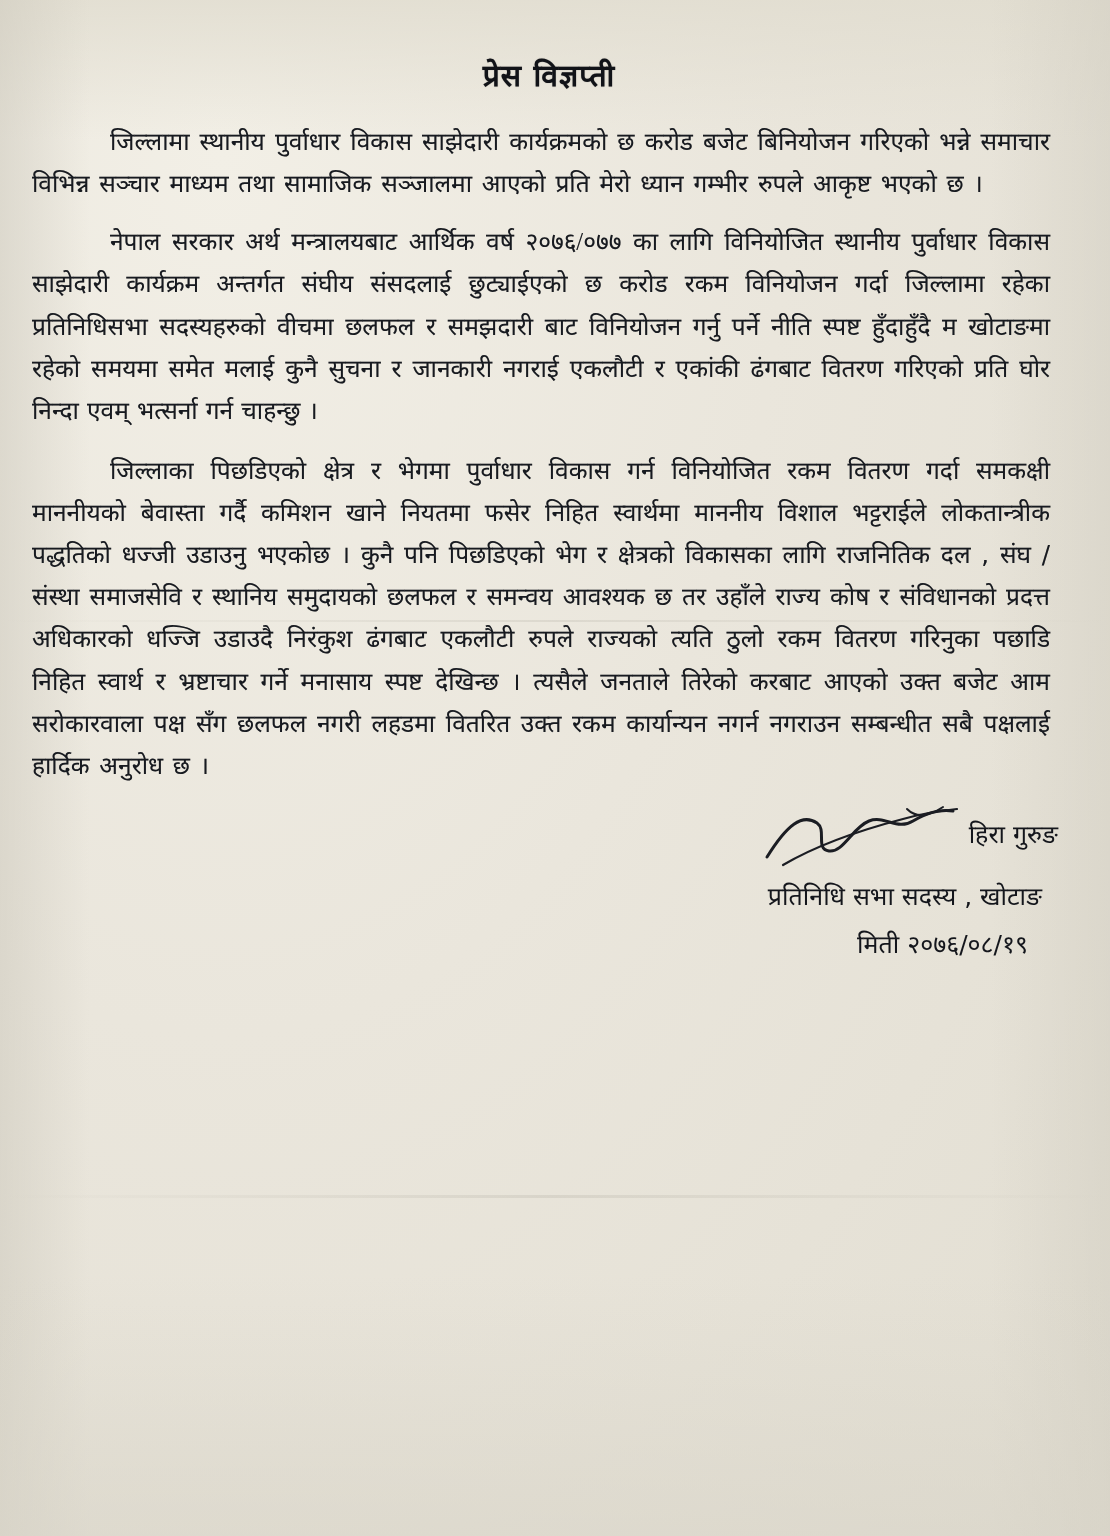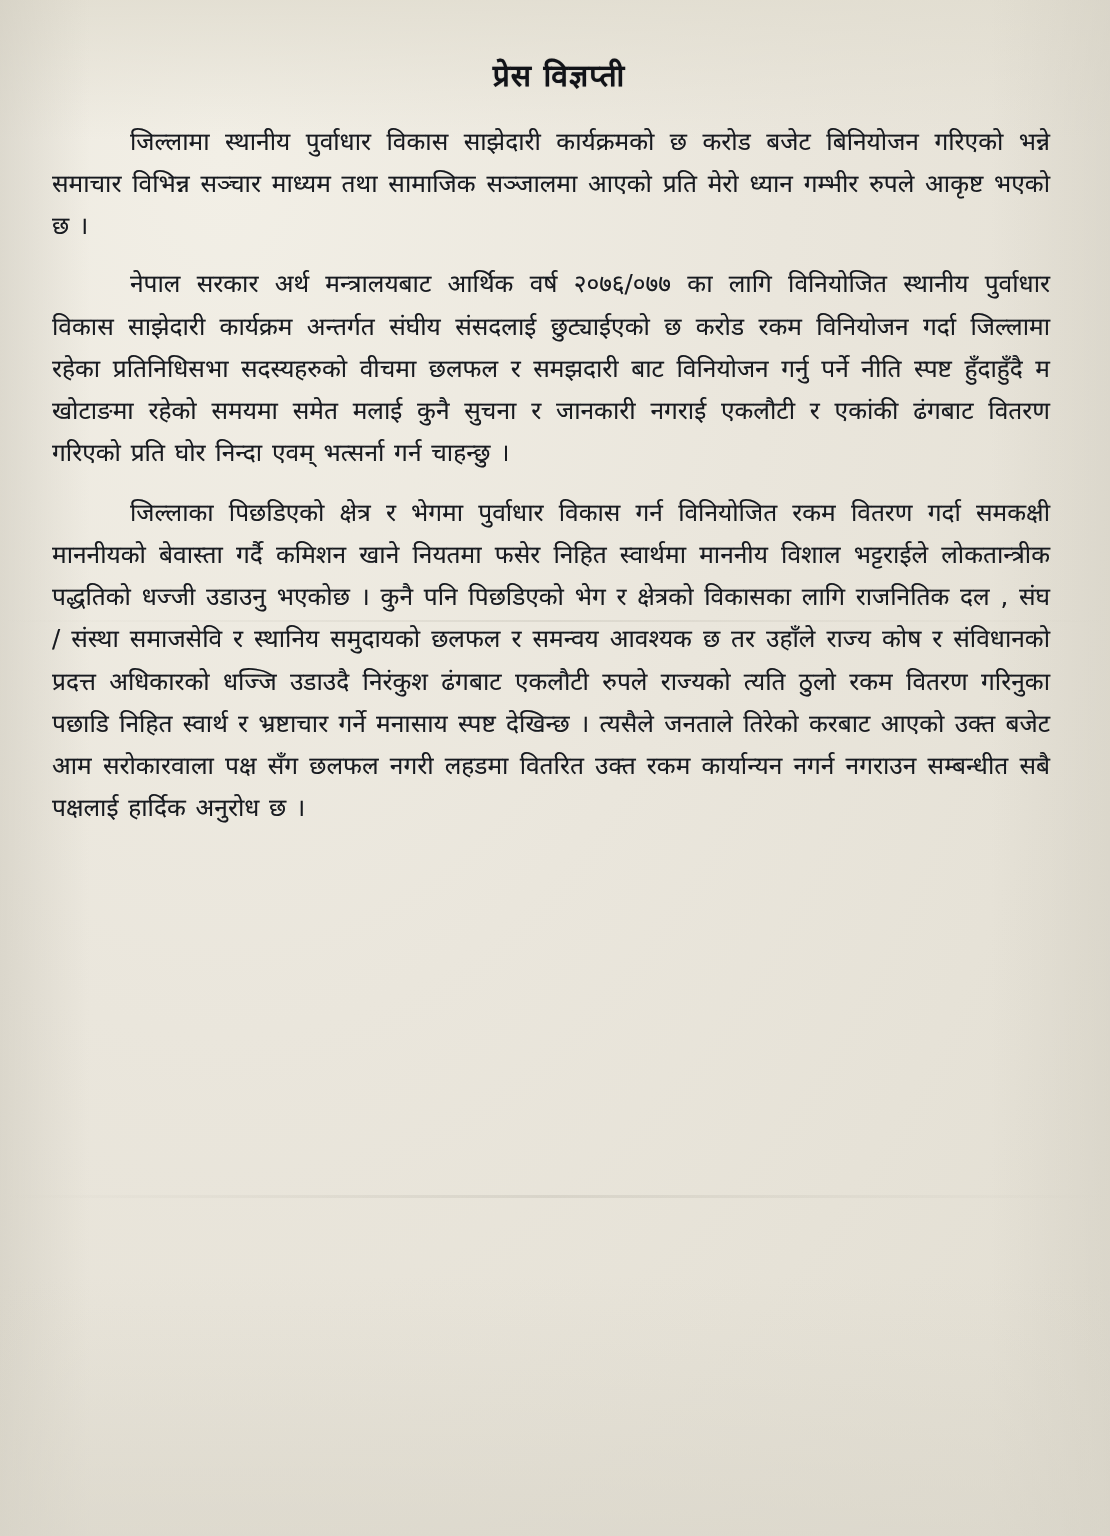--- a/index.html
+++ b/index.html
@@ -39,21 +39,21 @@
   }
   .paper-shade-bottom {
     position: absolute;
     left: 0; bottom: 0; width: 100%; height: 260px;
     background: linear-gradient(to top, rgba(216,212,200,0.6), rgba(255,255,255,0));
     pointer-events: none;
   }
 
   .content {
     position: relative;
-    padding: 40px 44px 0 52px;
+    padding: 40px 44px 0 32px;
     color: #14161c;
   }
 
   .doc-title {
     text-align: center;
     font-size: 30px;
     font-weight: bold;
     letter-spacing: 1px;
     margin: 14px 0 26px 0;
     color: #111318;
@@ -64,21 +64,21 @@
     font-size: 24.5px;
     line-height: 1.72;
     text-align: justify;
     text-justify: inter-word;
     margin: 0 16px 16px 0;
     text-indent: 78px;
     color: #171a20;
     text-shadow: 0 0 0.6px rgba(0,0,0,0.28);
     word-spacing: 2px;
   }
-  .para.p2 { margin-bottom: 18px; }
+  .para.p2 { margin-bottom: 18px; font-family: Liberation Serif, serif; }
   .para.p3 { margin-bottom: 18px; }
   .para.p4 { margin-bottom: 10px; }
 
   .signature-block {
     margin-top: 18px;
     text-align: right;
     padding-right: 8px;
   }
   .sign-scribble {
     position: relative;
@@ -137,15 +137,29 @@
 
     <div class="doc-title">प्रेस विज्ञप्ती</div>
 
     <p class="para p1">जिल्लामा स्थानीय पुर्वाधार विकास साझेदारी कार्यक्रमको छ करोड बजेट बिनियोजन गरिएको भन्ने समाचार विभिन्न सञ्चार माध्यम तथा सामाजिक सञ्जालमा आएको प्रति मेरो ध्यान गम्भीर रुपले आकृष्ट भएको छ ।</p>
 
     <p class="para p2">नेपाल सरकार अर्थ मन्त्रालयबाट आर्थिक वर्ष २०७६/०७७ का लागि विनियोजित स्थानीय पुर्वाधार विकास साझेदारी कार्यक्रम अन्तर्गत संघीय संसदलाई छुट्याईएको छ करोड रकम विनियोजन गर्दा जिल्लामा रहेका प्रतिनिधिसभा सदस्यहरुको वीचमा छलफल र समझदारी बाट विनियोजन गर्नु पर्ने नीति स्पष्ट हुँदाहुँदै म खोटाङमा रहेको समयमा समेत मलाई कुनै सुचना र जानकारी नगराई एकलौटी र एकांकी ढंगबाट वितरण गरिएको प्रति घोर निन्दा एवम् भत्सर्ना गर्न चाहन्छु ।</p>
 
     <p class="para p3">जिल्लाका पिछडिएको क्षेत्र र भेगमा पुर्वाधार विकास गर्न विनियोजित रकम वितरण गर्दा समकक्षी माननीयको बेवास्ता गर्दै कमिशन खाने नियतमा फसेर निहित स्वार्थमा माननीय विशाल भट्टराईले लोकतान्त्रीक पद्धतिको धज्जी उडाउनु भएकोछ । कुनै पनि पिछडिएको भेग र क्षेत्रको विकासका लागि राजनितिक दल , संघ / संस्था समाजसेवि र स्थानिय समुदायको छलफल र समन्वय आवश्यक छ तर उहाँले राज्य कोष र संविधानको प्रदत्त अधिकारको धज्जि उडाउदै निरंकुश ढंगबाट एकलौटी रुपले राज्यको त्यति ठुलो रकम वितरण गरिनुका पछाडि निहित स्वार्थ र भ्रष्टाचार गर्ने मनासाय स्पष्ट देखिन्छ । त्यसैले जनताले तिरेको करबाट आएको उक्त बजेट आम सरोकारवाला पक्ष सँग छलफल नगरी लहडमा वितरित उक्त रकम कार्यान्यन नगर्न नगराउन सम्बन्धीत सबै पक्षलाई हार्दिक अनुरोध छ ।</p>
 
 
+    <div class="signature-block">
+      <div class="sign-name-row">
+        <span class="sign-scribble">
+          <svg width="210" height="62" viewBox="0 0 210 62" xmlns="http://www.w3.org/2000/svg">
+            <path d="M10 52 C 30 20, 45 8, 60 18 C 70 25, 58 44, 72 46 C 86 48, 96 22, 112 16 C 128 10, 140 26, 156 16 C 168 9, 180 4, 196 6" fill="none" stroke="#1b1d23" stroke-width="3" stroke-linecap="round"></path>
+            <path d="M26 60 C 60 40, 100 26, 146 14 C 164 9, 180 6, 200 4" fill="none" stroke="#1b1d23" stroke-width="2.2" stroke-linecap="round"></path>
+            <path d="M150 4 C 160 14, 174 10, 186 2" fill="none" stroke="#1b1d23" stroke-width="2" stroke-linecap="round"></path>
+          </svg>
+        </span>
+        <span>हिरा गुरुङ</span>
+      </div>
+      <div class="sign-role">प्रतिनिधि सभा सदस्य , खोटाङ</div>
+      <div class="sign-date">मिती २०७६/०८/१९</div>
+    </div>
 
   </div>
 </div>
 
 </body></html>

